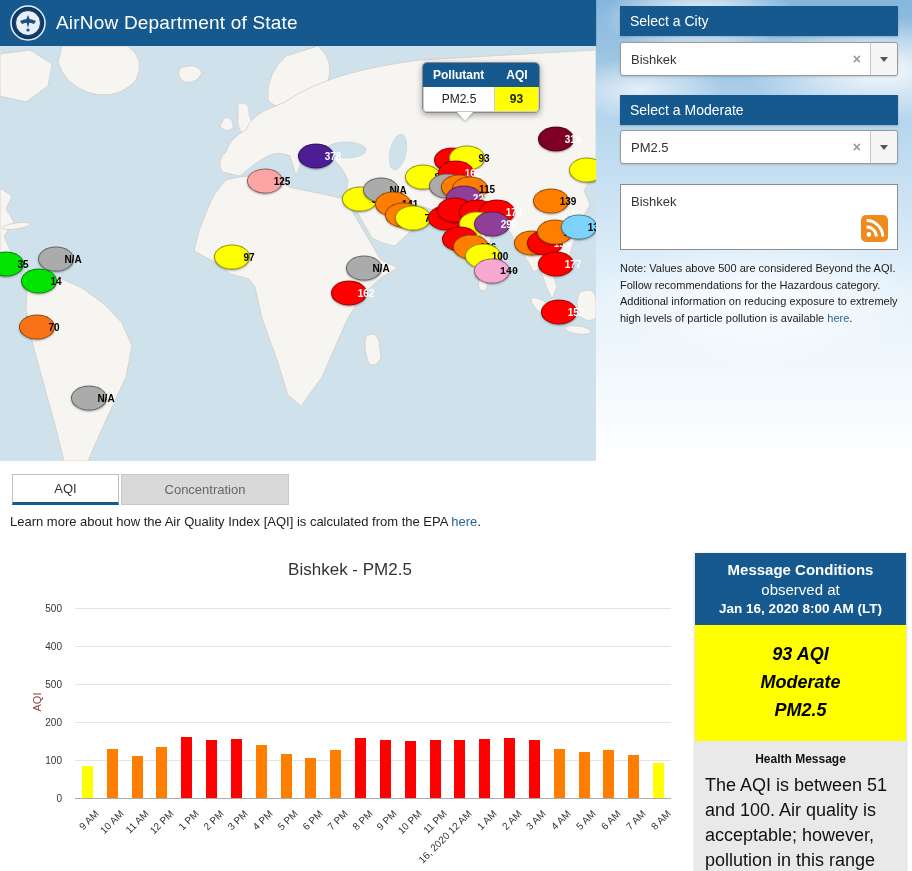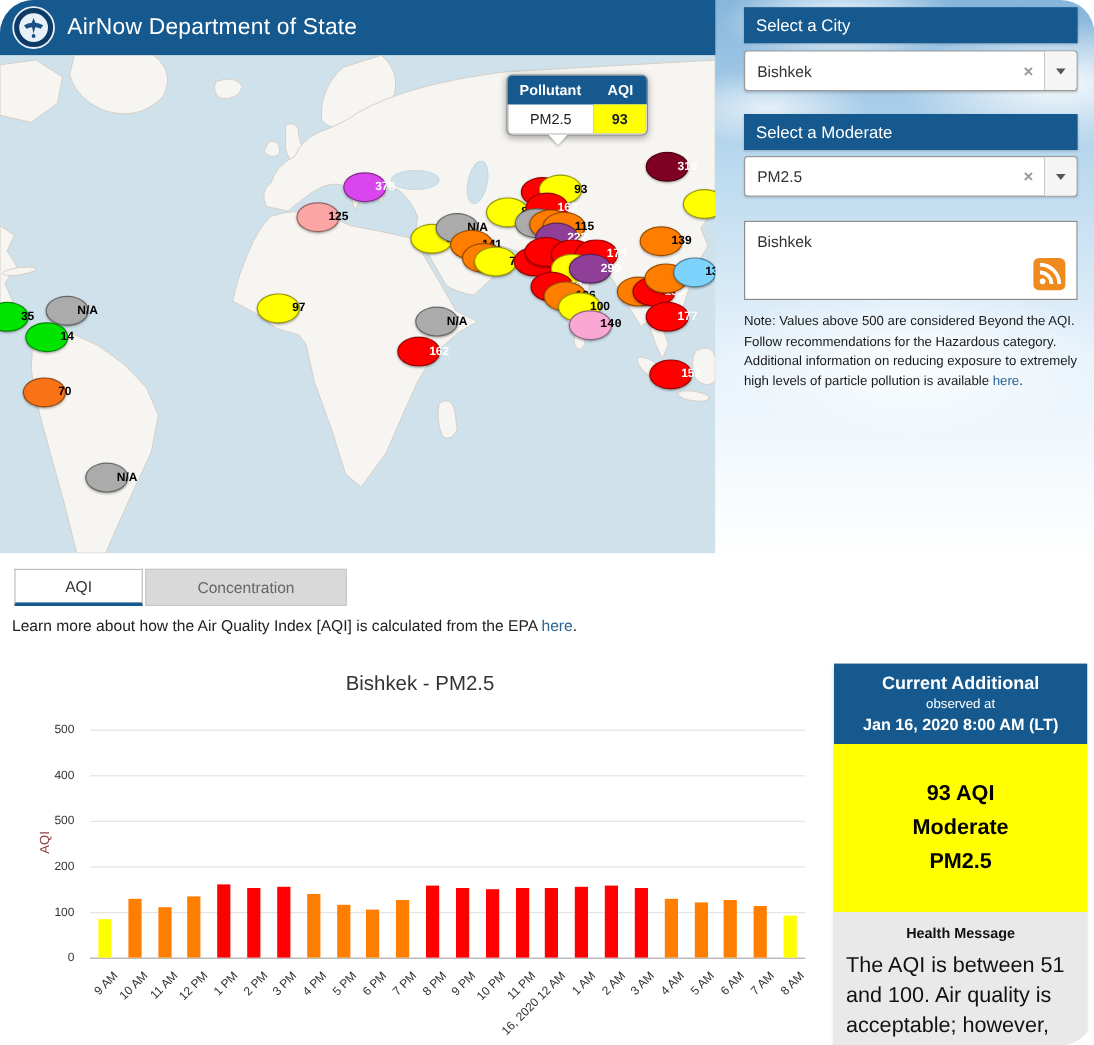--- a/index.html
+++ b/index.html
@@ -1,17 +1,17 @@
 <!DOCTYPE html>
 <html><head>
 <meta charset="utf-8">
 <style>
   html,body{margin:0;padding:0;width:912px;height:871px;overflow:hidden;background:#fff;
     font-family:"Liberation Sans",sans-serif;}
-  .page{position:relative;width:912px;height:871px;overflow:hidden;border-radius:28px;}
+  .page{position:relative;width:912px;height:871px;overflow:hidden;}
 
   
   .sky{position:absolute;left:0;top:0;width:912px;height:505px;
     background-image:
       radial-gradient(ellipse 140px 55px at 700px 18px, rgba(255,255,255,.95), rgba(255,255,255,0) 70%),
       radial-gradient(ellipse 190px 75px at 880px 70px, rgba(255,255,255,.92), rgba(255,255,255,0) 70%),
       radial-gradient(ellipse 120px 45px at 640px 90px, rgba(255,255,255,.7), rgba(255,255,255,0) 70%),
       radial-gradient(ellipse 220px 90px at 760px 300px, rgba(255,255,255,.85), rgba(255,255,255,0) 75%),
       linear-gradient(180deg,#86b6dc 0%,#b9d8ee 26%,#e6f2fb 58%,#ffffff 92%);}
 
@@ -91,24 +91,24 @@
   .yticks{position:absolute;left:0;top:62px;width:58px;height:196px;}
   .ytick{position:absolute;right:6px;font-size:10px;color:#333;width:40px;text-align:right;}
   .xlabels{position:absolute;left:65px;top:256px;width:600px;height:69px;}
   .xlabel{position:absolute;top:6px;width:90px;text-align:right;font-size:10px;color:#333;
     transform:rotate(-45deg);transform-origin:100% 0;white-space:nowrap;}
 
   
   .cc{position:absolute;left:695px;top:553px;width:211px;box-shadow:0 1px 3px rgba(0,0,0,.25);}
   .cc-head{background:#15598f;color:#fff;text-align:center;padding:8px 4px 9px;}
   .cc-t{font-size:15px;font-weight:bold;}
-  .cc-o{font-size:11px;margin-top:3px;}
+  .cc-o{font-size:15px;margin-top:3px;}
   .cc-d{font-size:13.5px;font-weight:bold;margin-top:3px;}
-  .cc-aqi{background:#ffff00;text-align:center;padding:28px 4px;color:#000;
-    font-size:18px;font-weight:bold;line-height:1.55;}
+  .cc-aqi{background:#ffff00;text-align:center;padding:16px 4px;color:#000;
+    font-size:18px;font-weight:bold;line-height:1.55;font-style:italic;}
   .cc-health{background:#e9e9e9;padding:9px 10px;height:210px;box-sizing:content-box;}
   .cc-hh{text-align:center;font-size:12px;font-weight:bold;color:#111;margin:2px 0 7px;}
   .cc-hp{font-size:18px;line-height:1.4;color:#111;margin:0;}
 </style>
 </head>
 <body>
 
 <div class="page">
   <div class="sky"></div>
 
@@ -143,21 +143,21 @@
         <ellipse cx="16" cy="180" rx="14" ry="3" transform="rotate(-8 16 180)"></ellipse>
         <path d="M28,228 L58,231 L82,242 L104,258 L122,277 L132,300 L126,331 L112,361 L98,392 L88,415 L64,415 L55,379 L44,339 L33,299 L26,262 Z"></path>
       </g>
       <g fill="#cfe1ea" stroke="#c4d6e0" stroke-width="0.8">
         <ellipse cx="346" cy="104" rx="20" ry="8"></ellipse>
         <ellipse cx="398" cy="106" rx="8" ry="18" transform="rotate(12 398 106)"></ellipse>
       </g>
     </svg>
 
     <div class="markers">
-        <div class="marker" style="left: 304px; top: 110px; background: #d946ef; color: rgb(255, 255, 255);">378</div>
+        <div class="marker" style="left: 316px; top: 110px; background: #4c1d95; color: rgb(255, 255, 255);">378</div>
         <div class="marker" style="left: 265px; top: 135px; background: #fca5a5; color: rgb(0, 0, 0);">125</div>
         <div class="marker" style="left: 556px; top: 93px; background: rgb(126, 0, 35); color: rgb(255, 255, 255);">316</div>
         <div class="marker" style="left: 587px; top: 124px; background: rgb(255, 255, 0); color: rgb(0, 0, 0);">56</div>
         <div class="marker" style="left: 423px; top: 131px; background: rgb(255, 255, 0); color: rgb(0, 0, 0);">80</div>
         <div class="marker" style="left: 360px; top: 153px; background: rgb(255, 255, 0); color: rgb(0, 0, 0);">56</div>
         <div class="marker" style="left: 381px; top: 144px; background: rgb(171, 171, 171); color: rgb(0, 0, 0);">N/A</div>
         <div class="marker" style="left: 393px; top: 158px; background: rgb(255, 126, 0); color: rgb(0, 0, 0);">141</div>
         <div class="marker" style="left: 403px; top: 169px; background: rgb(255, 126, 0); color: rgb(0, 0, 0);">115</div>
         <div class="marker" style="left: 413px; top: 172px; background: rgb(255, 255, 0); color: rgb(0, 0, 0);">75</div>
         <div class="marker" style="left: 452px; top: 114px; background: rgb(255, 0, 0); color: rgb(255, 255, 255);">172</div>
@@ -309,21 +309,21 @@
         <div class="xlabel" style="left: 400.25px;">4 AM</div>
         <div class="xlabel" style="left: 425.083px;">5 AM</div>
         <div class="xlabel" style="left: 449.917px;">6 AM</div>
         <div class="xlabel" style="left: 474.75px;">7 AM</div>
         <div class="xlabel" style="left: 499.583px;">8 AM</div>
       </div>
   </div>
 
   <aside class="cc">
     <div class="cc-head">
-      <div class="cc-t">Current Additional</div>
+      <div class="cc-t">Message Conditions</div>
       <div class="cc-o">observed at</div>
       <div class="cc-d">Jan 16, 2020 8:00 AM (LT)</div>
     </div>
     <div class="cc-aqi">
       <div>93 AQI</div>
       <div>Moderate</div>
       <div>PM2.5</div>
     </div>
     <div class="cc-health">
       <div class="cc-hh">Health Message</div>

